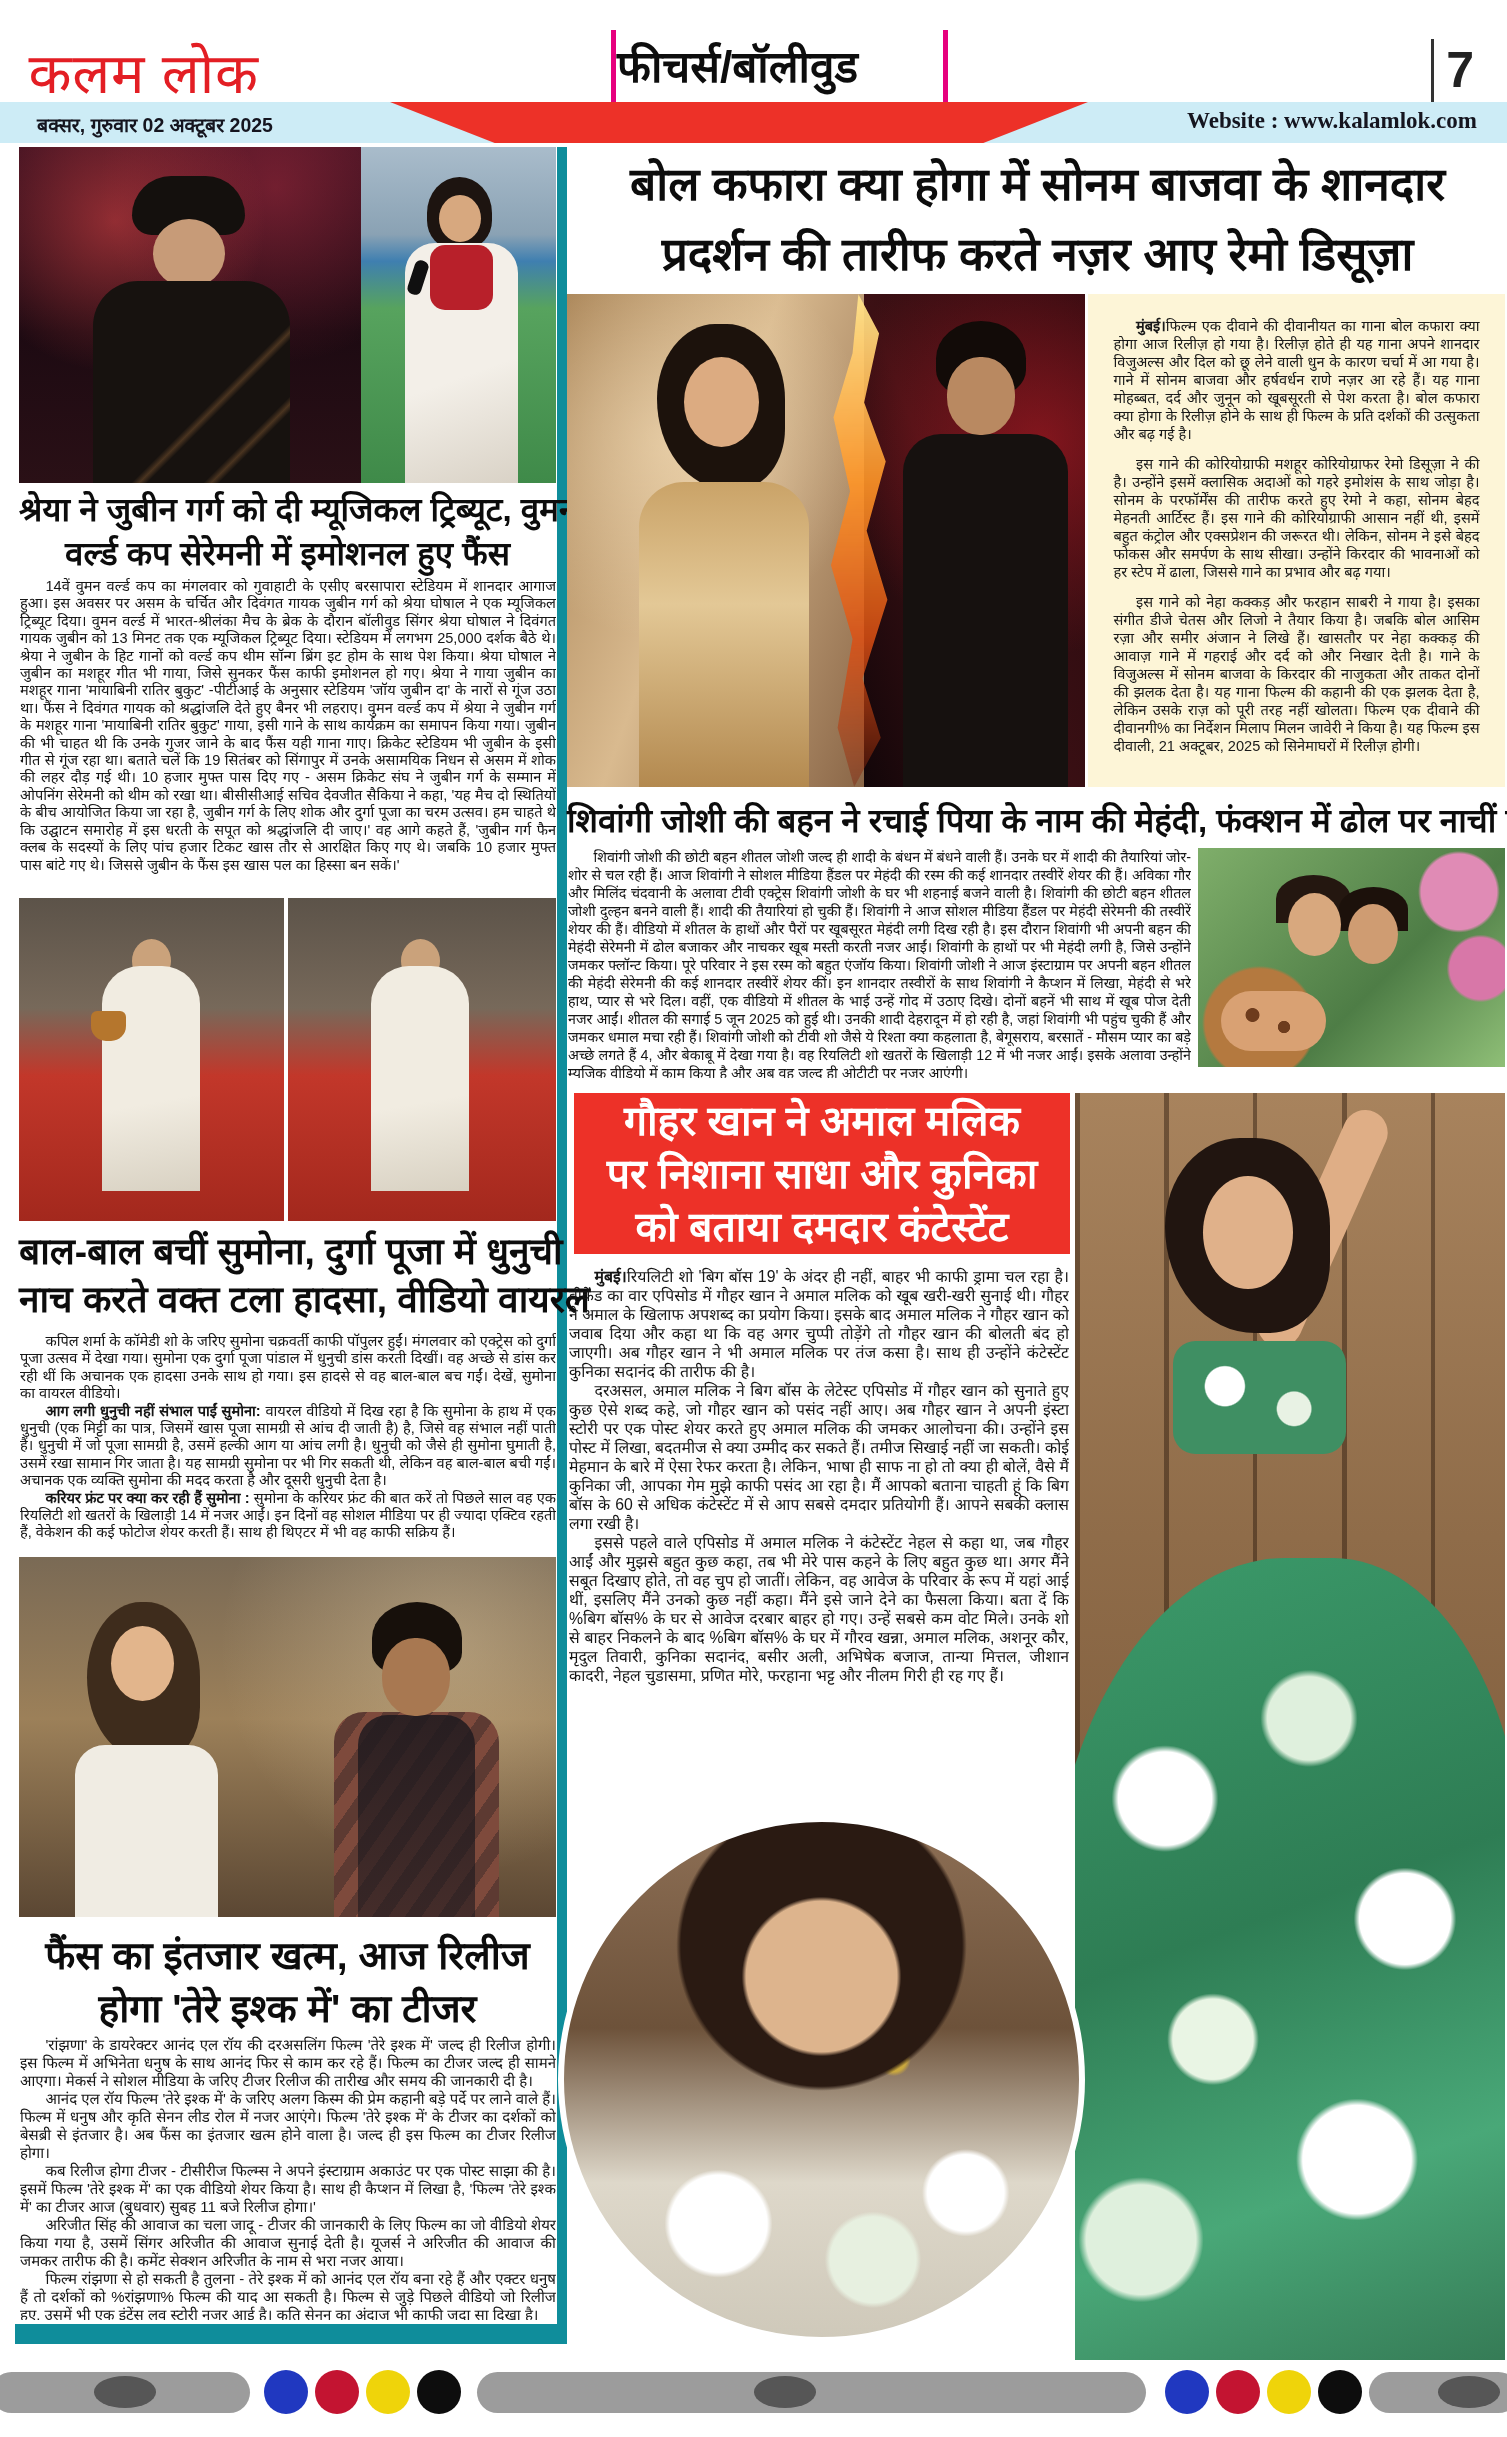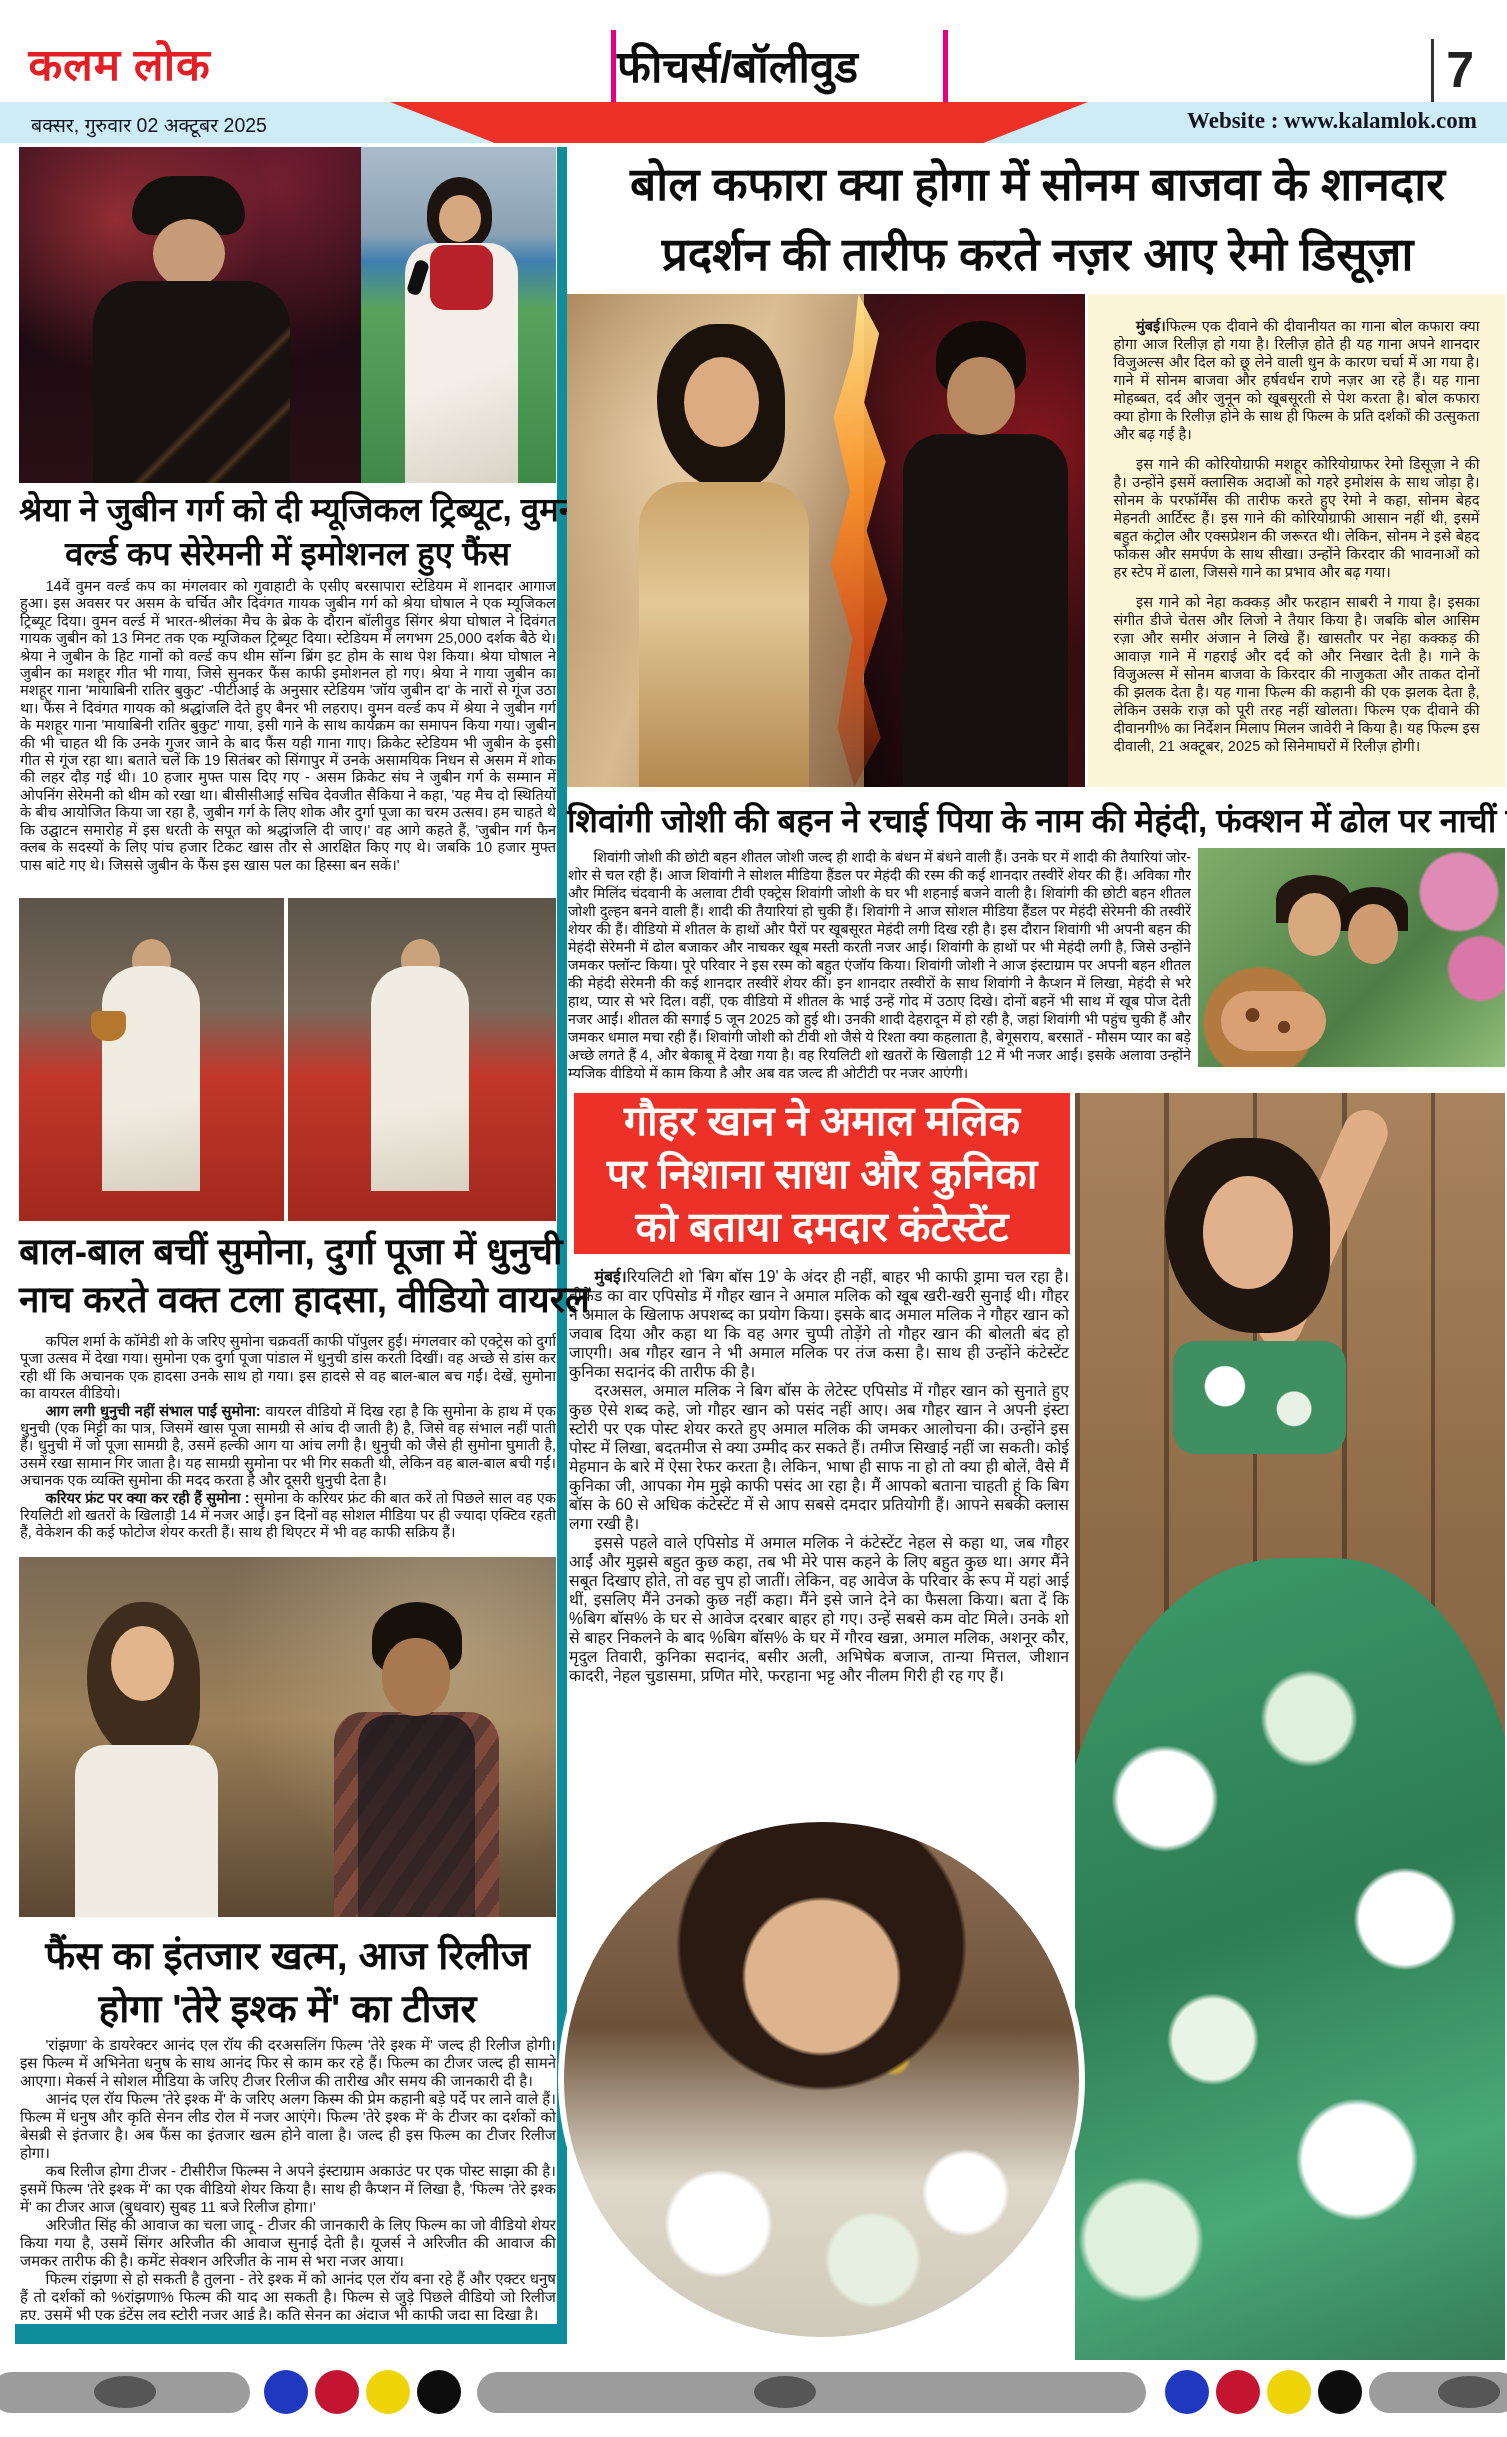--- a/index.html
+++ b/index.html
@@ -1,28 +1,28 @@
 <!DOCTYPE html>
 <html style="--masthead-red: #e31e24; --accent-red: #ed3128; --strip-blue: #cdecf6; --teal: #0f8d9b; --cream: #fdf5d7; --magenta: #e6007e; --reg-gray: #9c9c9c; --reg-dark: #565656; --reg-blue: #2038c0; --reg-red: #c31431; --reg-yellow: #efd40a; --reg-black: #0d0d0d;font-size:12px"><head>
 <meta charset="utf-8">
 <title>Kalam Lok — Features/Bollywood</title>
 <style>
   html,body{margin:0;padding:0;background:#e9e9e9;}
   #page{position:relative;width:1507px;height:2438px;background:#ffffff;overflow:hidden;
         font-family:"Liberation Sans",sans-serif;color:#1b1b1b;}
   .abs{position:absolute;}
   
-  .masthead{left:28.5px;top:33px;font-size:44px;font-weight:700;color:var(--masthead-red);letter-spacing:0.8px;}
+  .masthead{left:28.5px;top:33px;font-size:56px;font-weight:400;color:var(--masthead-red);letter-spacing:0.8px;}
   .section-bar{top:30px;width:5.3px;height:78px;background:var(--magenta);}
   .section-title{left:617px;top:35px;width:324px;font-size:44px;font-weight:800;color:#0d0d0d;}
   .pageno{right:33px;top:39px;font-size:50px;font-weight:700;color:#222;border-left:3px solid #333;padding-left:12px;line-height:63px;}
   .date-strip{left:0;top:102px;width:1507px;height:41px;background:var(--strip-blue);}
   .date-trapezoid{left:390px;top:102px;width:698px;height:41px;background:var(--accent-red);
        clip-path:polygon(0 0,100% 0,85% 100%,15% 100%);}
-  .dateline{left:31px;top:111px;font-size:19.5px;font-weight:400;color:#15151f;}
+  .dateline{left:37px;top:111px;font-size:19.5px;font-weight:700;color:#15151f;}
   .website{right:30px;top:108px;font-size:23px;font-weight:700;color:#15151f;font-family:"Liberation Serif",serif;}
   
   .teal-v{left:557px;top:147px;width:9.8px;height:2196px;background:var(--teal);}
   .teal-h{left:15px;top:2324px;width:552px;height:19.5px;background:var(--teal);}
   
   .hl{font-weight:800;color:#0c0c0c;text-align:center;}
   .hl div{white-space:nowrap;}
   .hl1{left:19px;top:488px;width:537px;font-size:33px;line-height:44px;}
   .hl2{left:19px;top:1228px;width:537px;font-size:37px;line-height:48px;}
   .hl3{left:19px;top:1929px;width:537px;font-size:39px;line-height:53px;}

